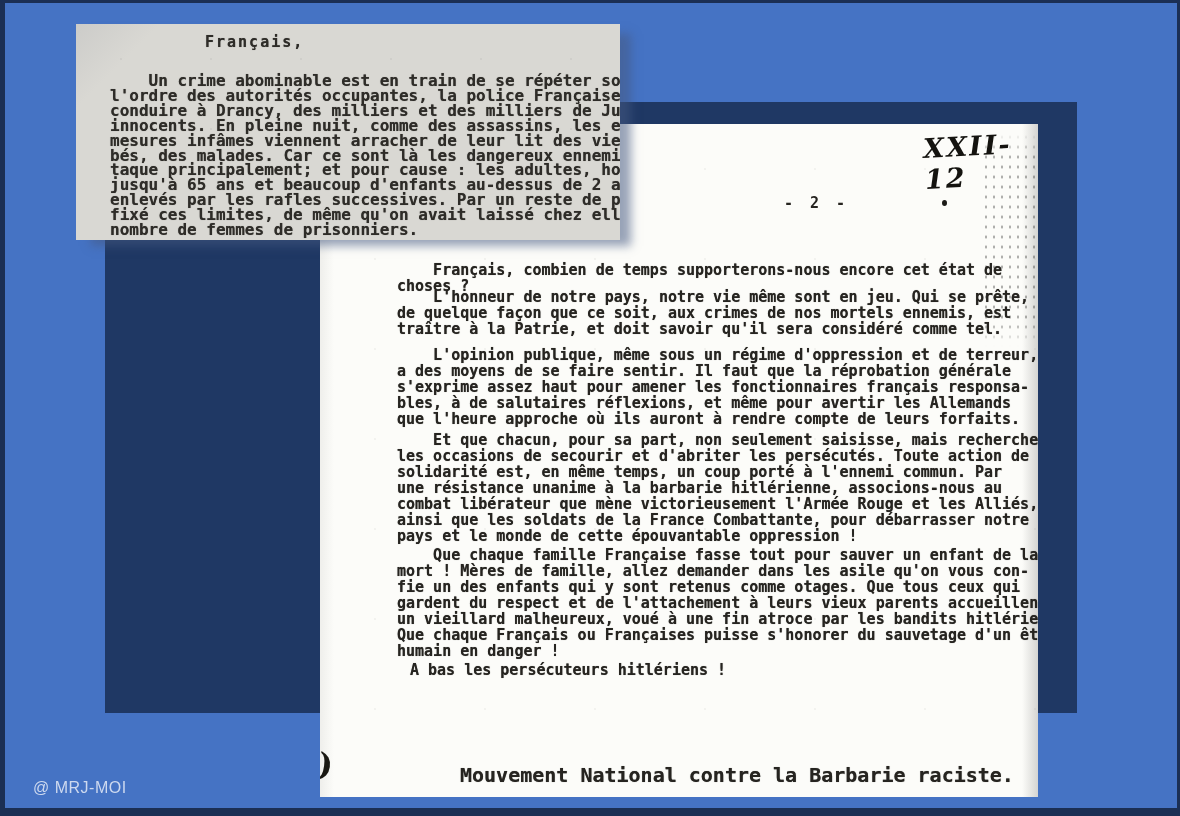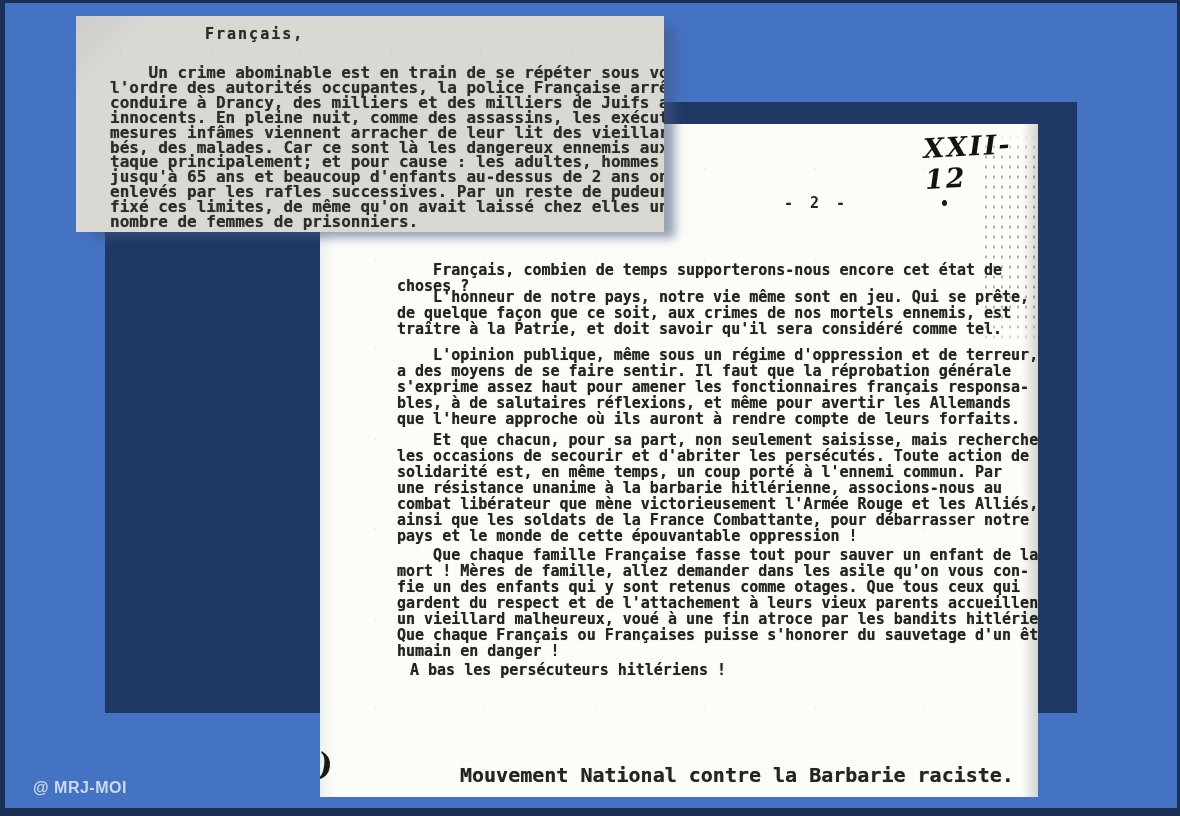--- a/index.html
+++ b/index.html
@@ -79,21 +79,21 @@
     font-size:20px;font-weight:700;white-space:pre;
     text-shadow:0 0 0.7px rgba(20,20,15,0.65);
   }
   .hand-paren{
     position:absolute;left:-2px;top:622px;
     font-family:"DejaVu Serif",serif;font-size:32px;font-weight:700;
     transform:rotate(8deg);color:#191812;
   }
   
   .doc1{
-    position:absolute;left:76px;top:16px;width:588px;height:216px;
+    position:absolute;left:76px;top:24px;width:544px;height:216px;
     background:var(--paper1);
     background-image:
       radial-gradient(rgba(70,70,80,0.07) 1px, transparent 1.4px),
       linear-gradient(135deg, rgba(110,115,130,0.12), rgba(0,0,0,0) 60px);
     background-size:90px 70px, 100% 100%;
     box-shadow:13px 8px 9px -2px rgba(70,90,130,0.55);
     overflow:hidden;
     color:#2E2C28;
   }
   .doc1-heading{
@@ -102,21 +102,21 @@
     text-shadow:0 0 0.7px rgba(20,20,15,0.6);
   }
   .doc1-body{
     position:absolute;left:34px;top:50px;
     font-size:16px;line-height:14.9px;font-weight:700;white-space:pre;
     text-shadow:0 0 0.7px rgba(20,20,15,0.6);
   }
   .watermark{
     position:absolute;left:33px;top:779px;
     font-family:"Liberation Sans",sans-serif;
-    font-size:16px;letter-spacing:0.5px;color:var(--watermark);font-weight:bold;
+    font-size:16px;letter-spacing:0.5px;color:var(--watermark);
   }
 </style>
 </head>
 <body>
 
 <div class="stage">
 
   <div class="panel"></div>
 
   <div class="page2">

